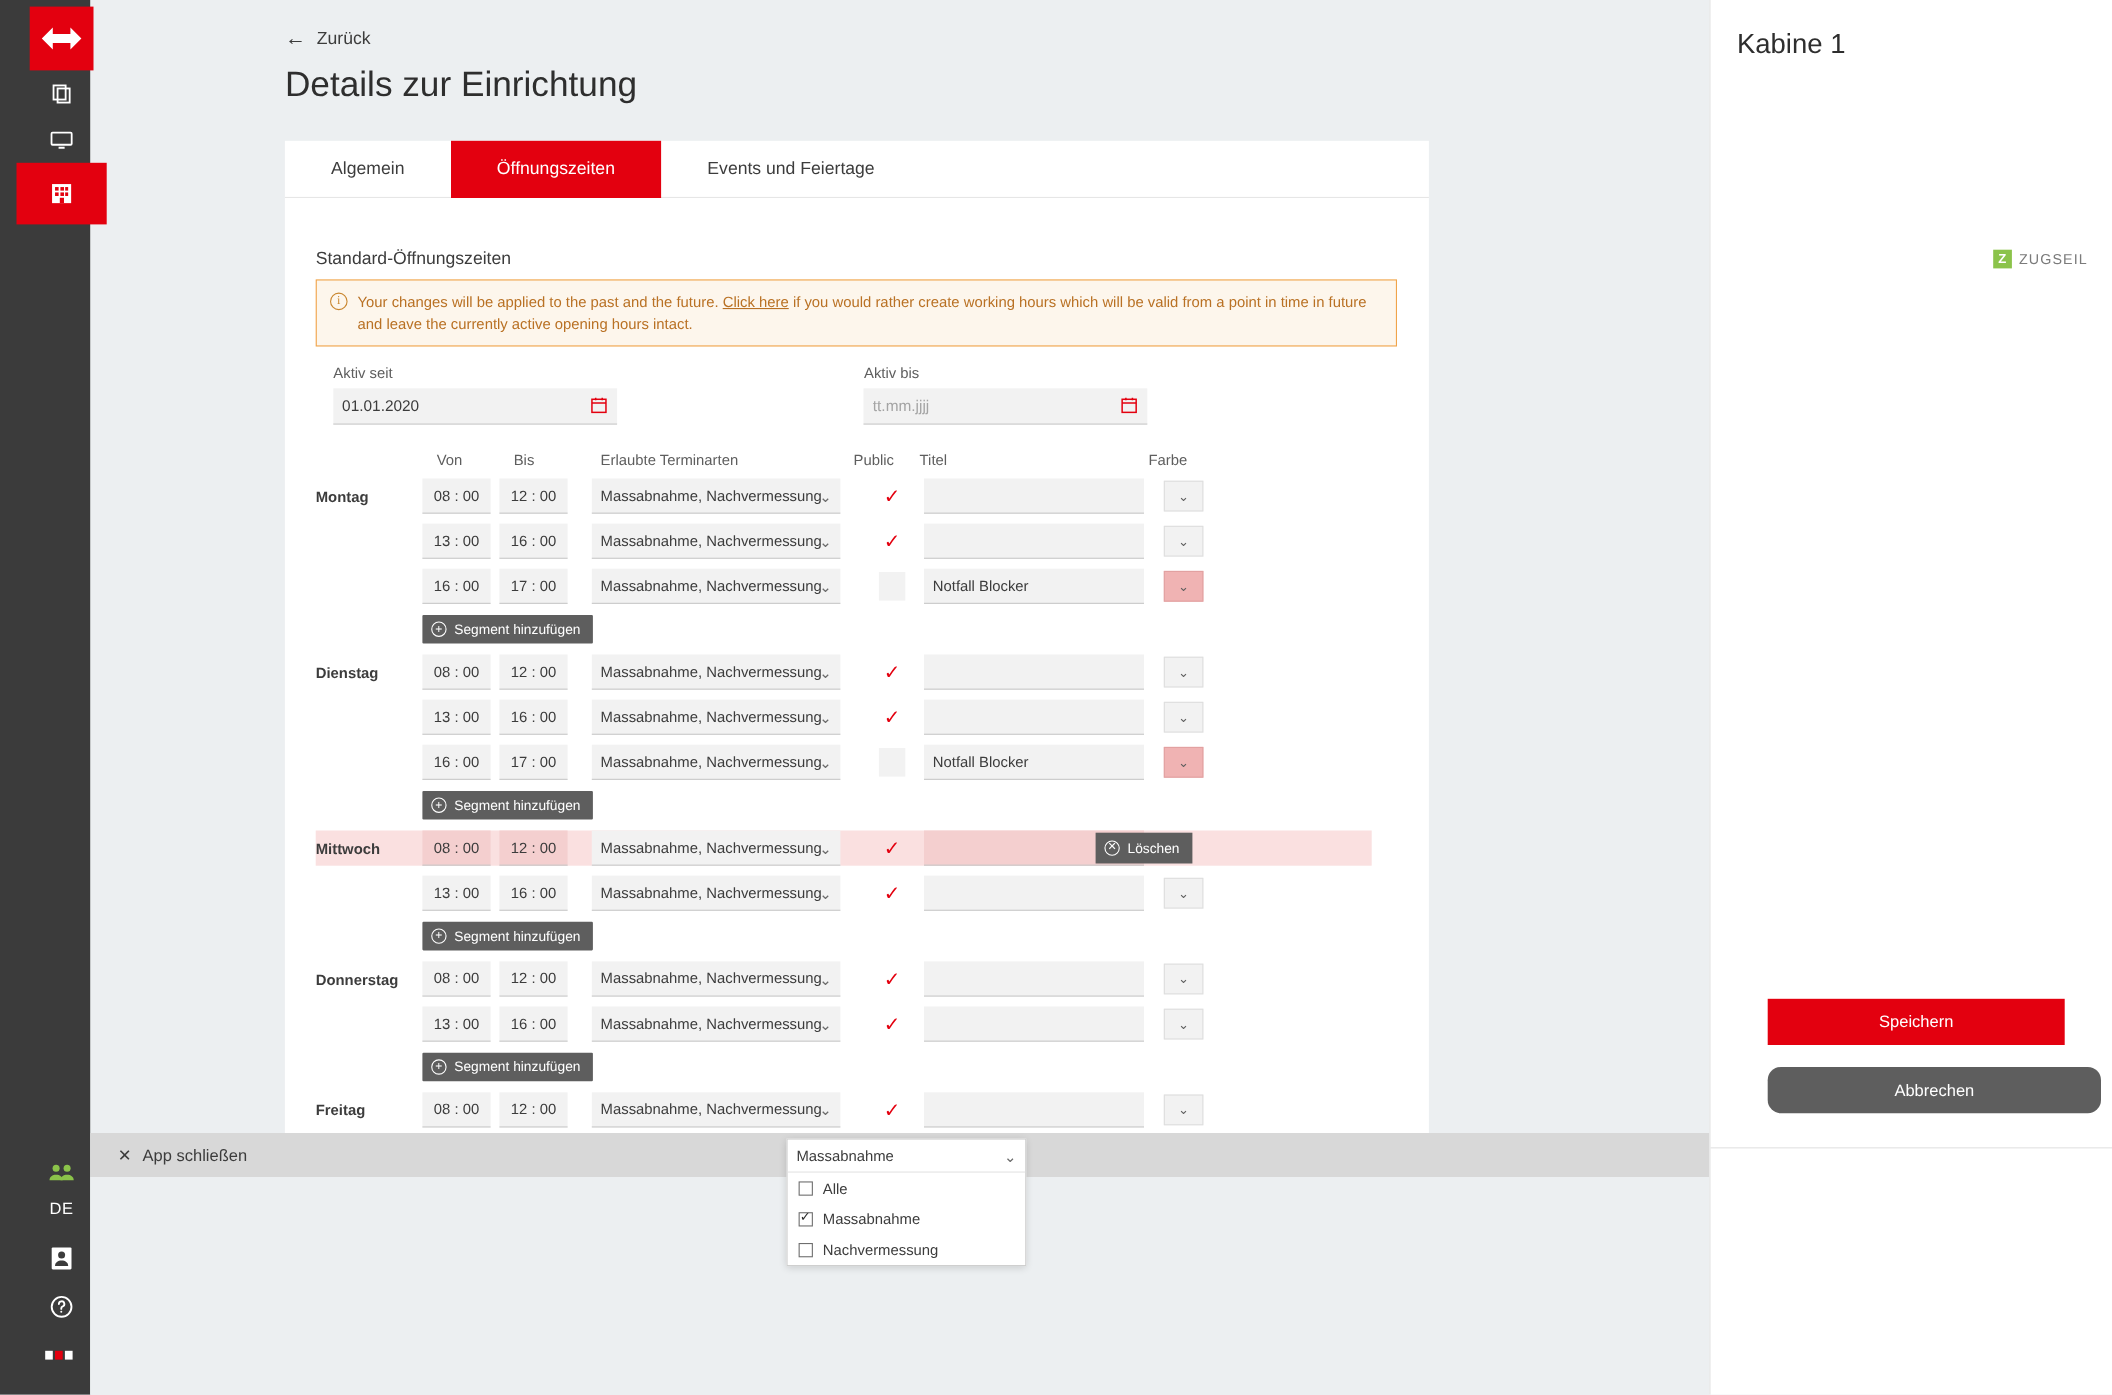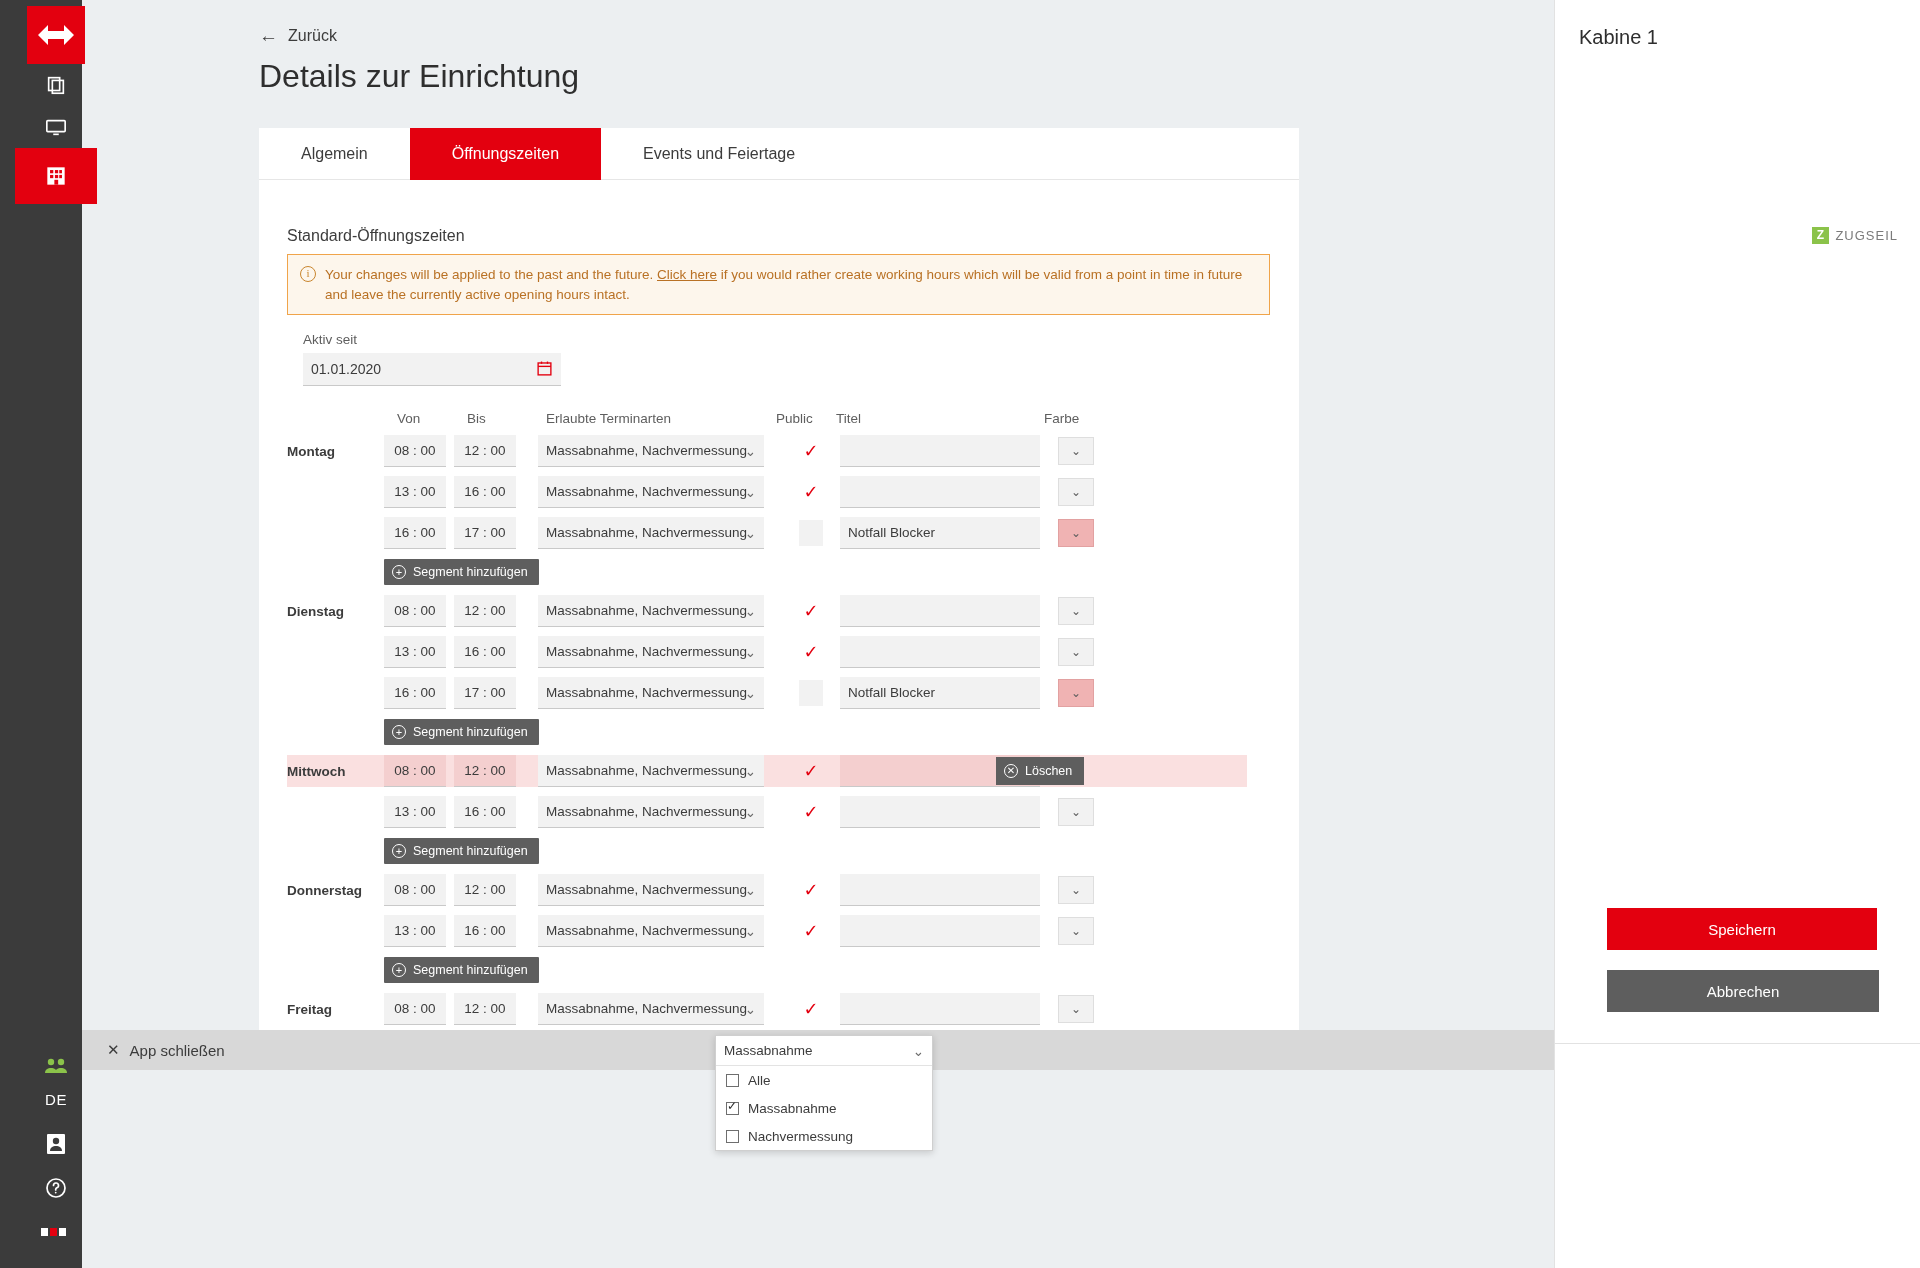--- a/index.html
+++ b/index.html
@@ -268,35 +268,36 @@
 
   
   .right {
     position: absolute; left: 1554px; top: 0;
     width: 366px; height: 1268px;
     background: #ffffff;
     border-left: 1px solid #e2e2e2;
   }
   .right-title {
     position: absolute; left: 24px; top: 26px;
-    font-size: 20px; color: #2e2e2e;
+    font-size: 25px; color: #2e2e2e;
   }
   .btn-primary {
     position: absolute; left: 52px; top: 908px;
     width: 270px; height: 42px;
     background: #e3000f; color: #ffffff;
     display: flex; align-items: center; justify-content: center;
     font-size: 15px;
   }
   .btn-secondary {
     position: absolute; left: 52px; top: 970px;
-    width: 272px; height: 42px;
+    width: 303px; height: 42px;
     background: #5e5e5e; color: #ffffff;
     display: flex; align-items: center; justify-content: center;
     font-size: 15px;
+    border-radius: 12px;
   }
   .right-footer {
     position: absolute; left: 0; bottom: 224px;
     width: 366px; height: 1px; background: #e2e2e2;
   }
   .brand {
     position: absolute; right: 22px; bottom: 1024px;
     display: flex; align-items: center; gap: 6px;
     color: #7b7b7b; font-size: 13px; letter-spacing: 1px;
   }
@@ -427,20 +428,34 @@
             <span class="cal">
               <svg width="17" height="17" viewBox="0 0 20 20" fill="none" stroke="#e3000f" stroke-width="1.6">
                 <rect x="2.5" y="3.5" width="15" height="14"></rect>
                   <line x1="2.5" y1="7.5" x2="17.5" y2="7.5"></line>
                 <line x1="6.5" y1="1.8" x2="6.5" y2="4.5"></line>
                   <line x1="13.5" y1="1.8" x2="13.5" y2="4.5"></line>
               </svg>
             </span>
           </div>
         </div>
+        <div class="date-col second">
+          <div class="date-label">Aktiv bis</div>
+          <div class="date-field placeholder">
+            <span>tt.mm.jjjj</span>
+            <span class="cal">
+              <svg width="17" height="17" viewBox="0 0 20 20" fill="none" stroke="#e3000f" stroke-width="1.6">
+                <rect x="2.5" y="3.5" width="15" height="14"></rect>
+                  <line x1="2.5" y1="7.5" x2="17.5" y2="7.5"></line>
+                <line x1="6.5" y1="1.8" x2="6.5" y2="4.5"></line>
+                  <line x1="13.5" y1="1.8" x2="13.5" y2="4.5"></line>
+              </svg>
+            </span>
+          </div>
+        </div>
       </div>
 
       <div class="tbl">
 
         <div class="hdr">
           <div class="c-day"></div>
           <div class="c-von">Von</div>
           <div class="c-bis">Bis</div>
           <div class="c-typ">Erlaubte Terminarten</div>
           <div class="c-pub">Public</div>

